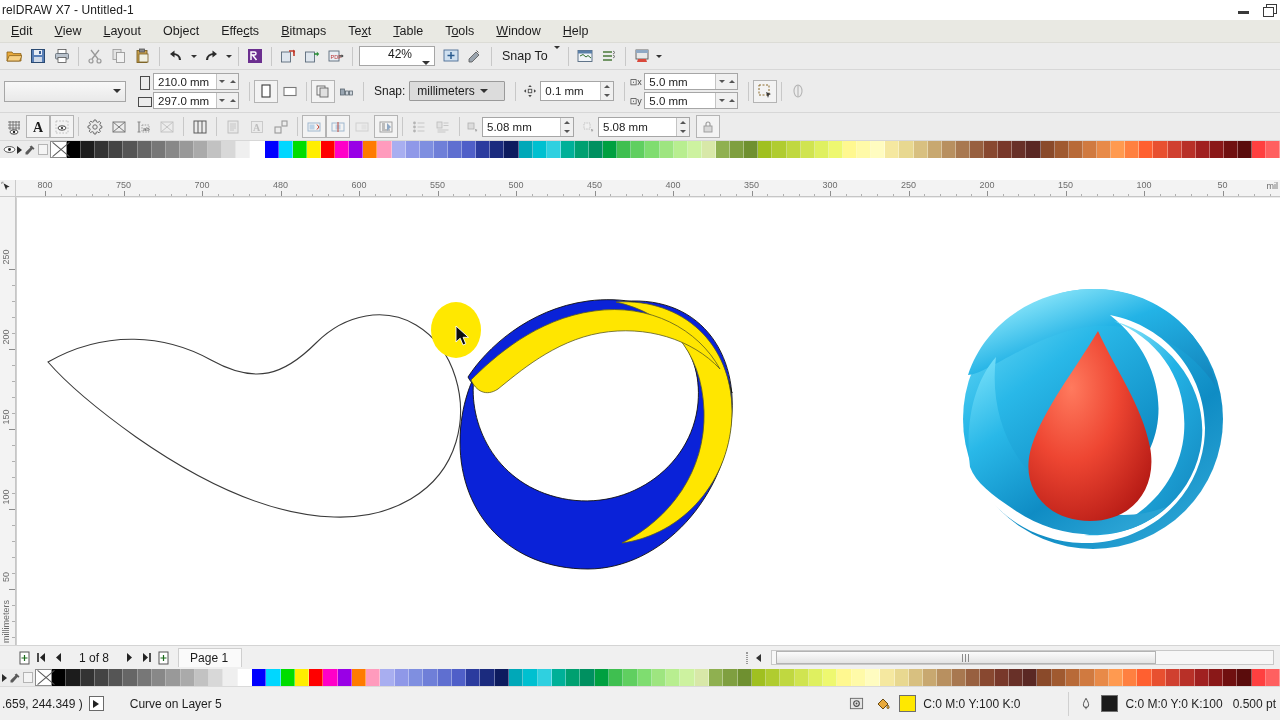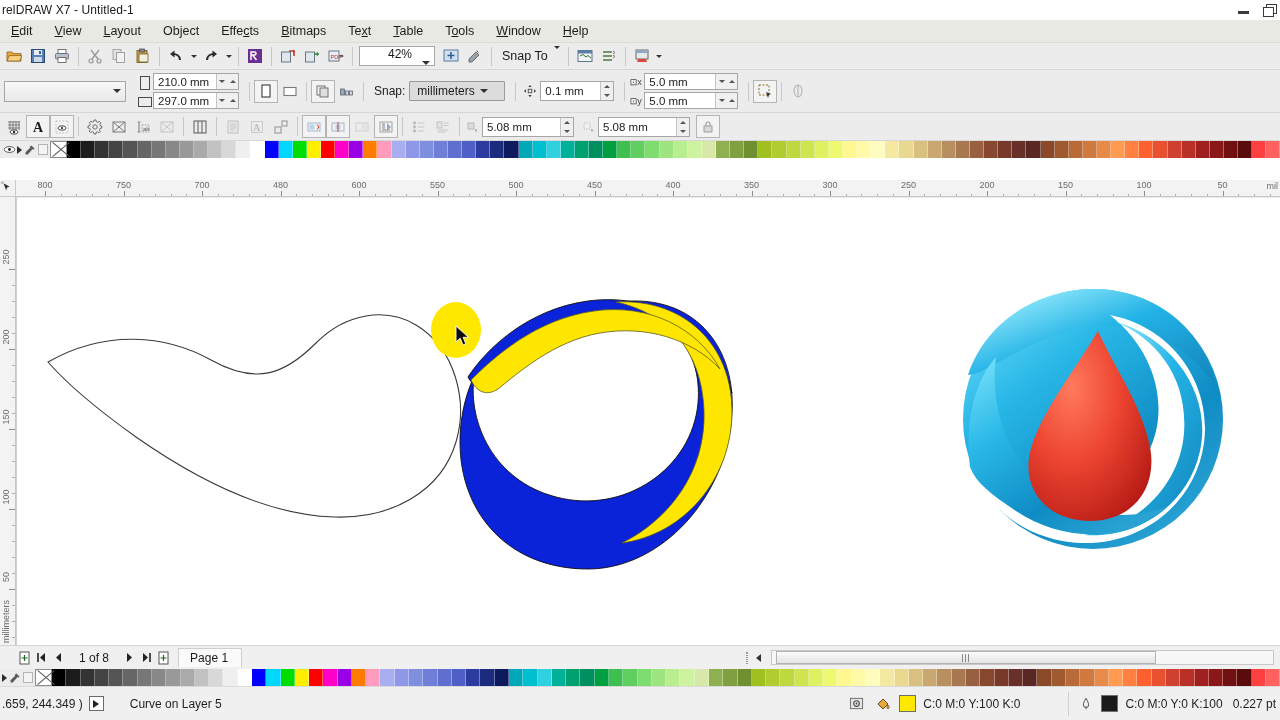--- a/index.html
+++ b/index.html
@@ -1254,18 +1254,18 @@
 
     <div class="outlinegroup">
       <span style="width:18px;height:17px;display:flex;align-items:center;justify-content:center">
         <svg width="14" height="16" viewBox="0 0 16 16">
             <path d="M8 1.5C6 5 5 7 5 9a3 3 0 006 0c0-2-1-4-3-7.5z" fill="none" stroke="#4a4a4a" stroke-width="1.1"></path>
             <path d="M8 11v3" stroke="#4a4a4a" stroke-width="1"></path>
           </svg>
       </span>
       <span class="sb-swatch" id="outline-sw" style="margin-left: 6px; background: rgb(26, 26, 26);"></span>
       <span class="sb-text">C:0 M:0 Y:0 K:100</span>
-      <span class="sb-text" style="margin-left:10px">0.227 pt</span>
+      <span class="sb-text" style="margin-left:10px">0.500 pt</span>
     </div>
     <div style="width:4px"></div>
   </div>
 
 </div>
 
 </body></html>

